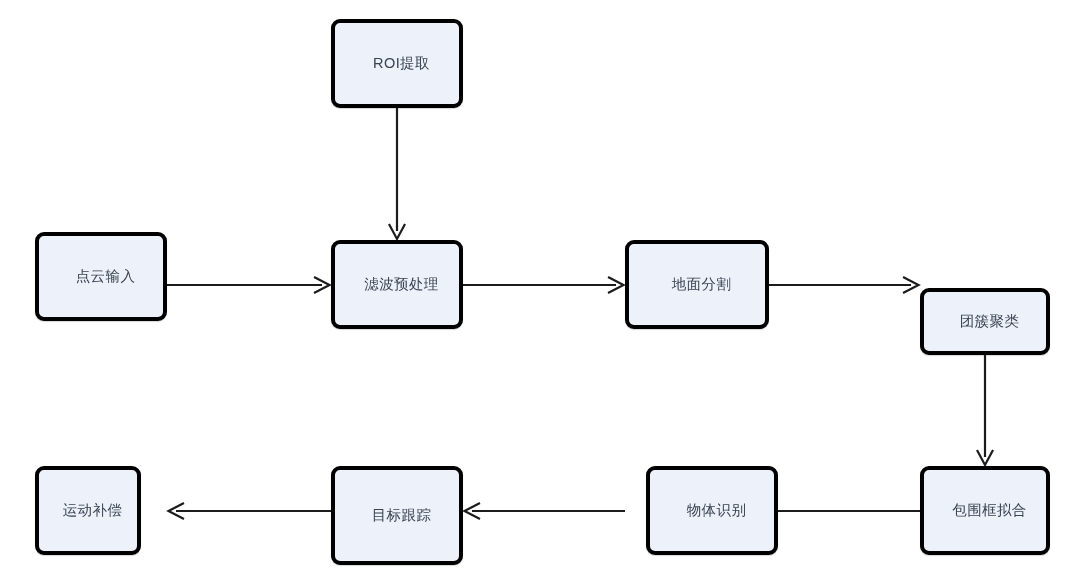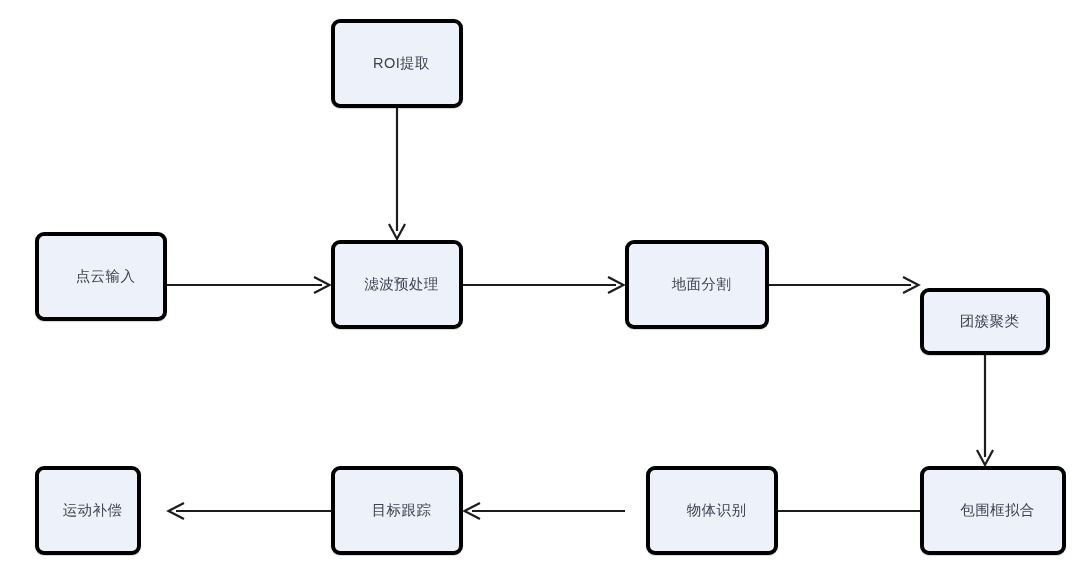--- a/index.html
+++ b/index.html
@@ -109,29 +109,29 @@
   </div>
 
   <div class="node" style="left:625px; top:240px; width:144px; height:89px;">
     <span class="node-label">地面分割</span>
   </div>
 
   <div class="node" style="left:920px; top:240px; width:130px; height:67px;margin-top:48px;">
     <span class="node-label">团簇聚类</span>
   </div>
 
-  <div class="node" style="left:920px; top:466px; width:146px; height:89px;">
+  <div class="node" style="left:920px; top:466px; width:130px; height:89px;">
     <span class="node-label">包围框拟合</span>
   </div>
 
   <div class="node" style="left:646px; top:466px; width:132px; height:89px;">
     <span class="node-label">物体识别</span>
   </div>
 
-  <div class="node" style="left:331px; top:466px; width:132px; height:89px;text-align:right;">
+  <div class="node" style="left:331px; top:466px; width:132px; height:99px;text-align:right;">
     <span class="node-label">目标跟踪</span>
   </div>
 
   <div class="node" style="left:35px; top:466px; width:106px; height:89px;">
     <span class="node-label">运动补偿</span>
   </div>
 
 </div>
 
 </body></html>

